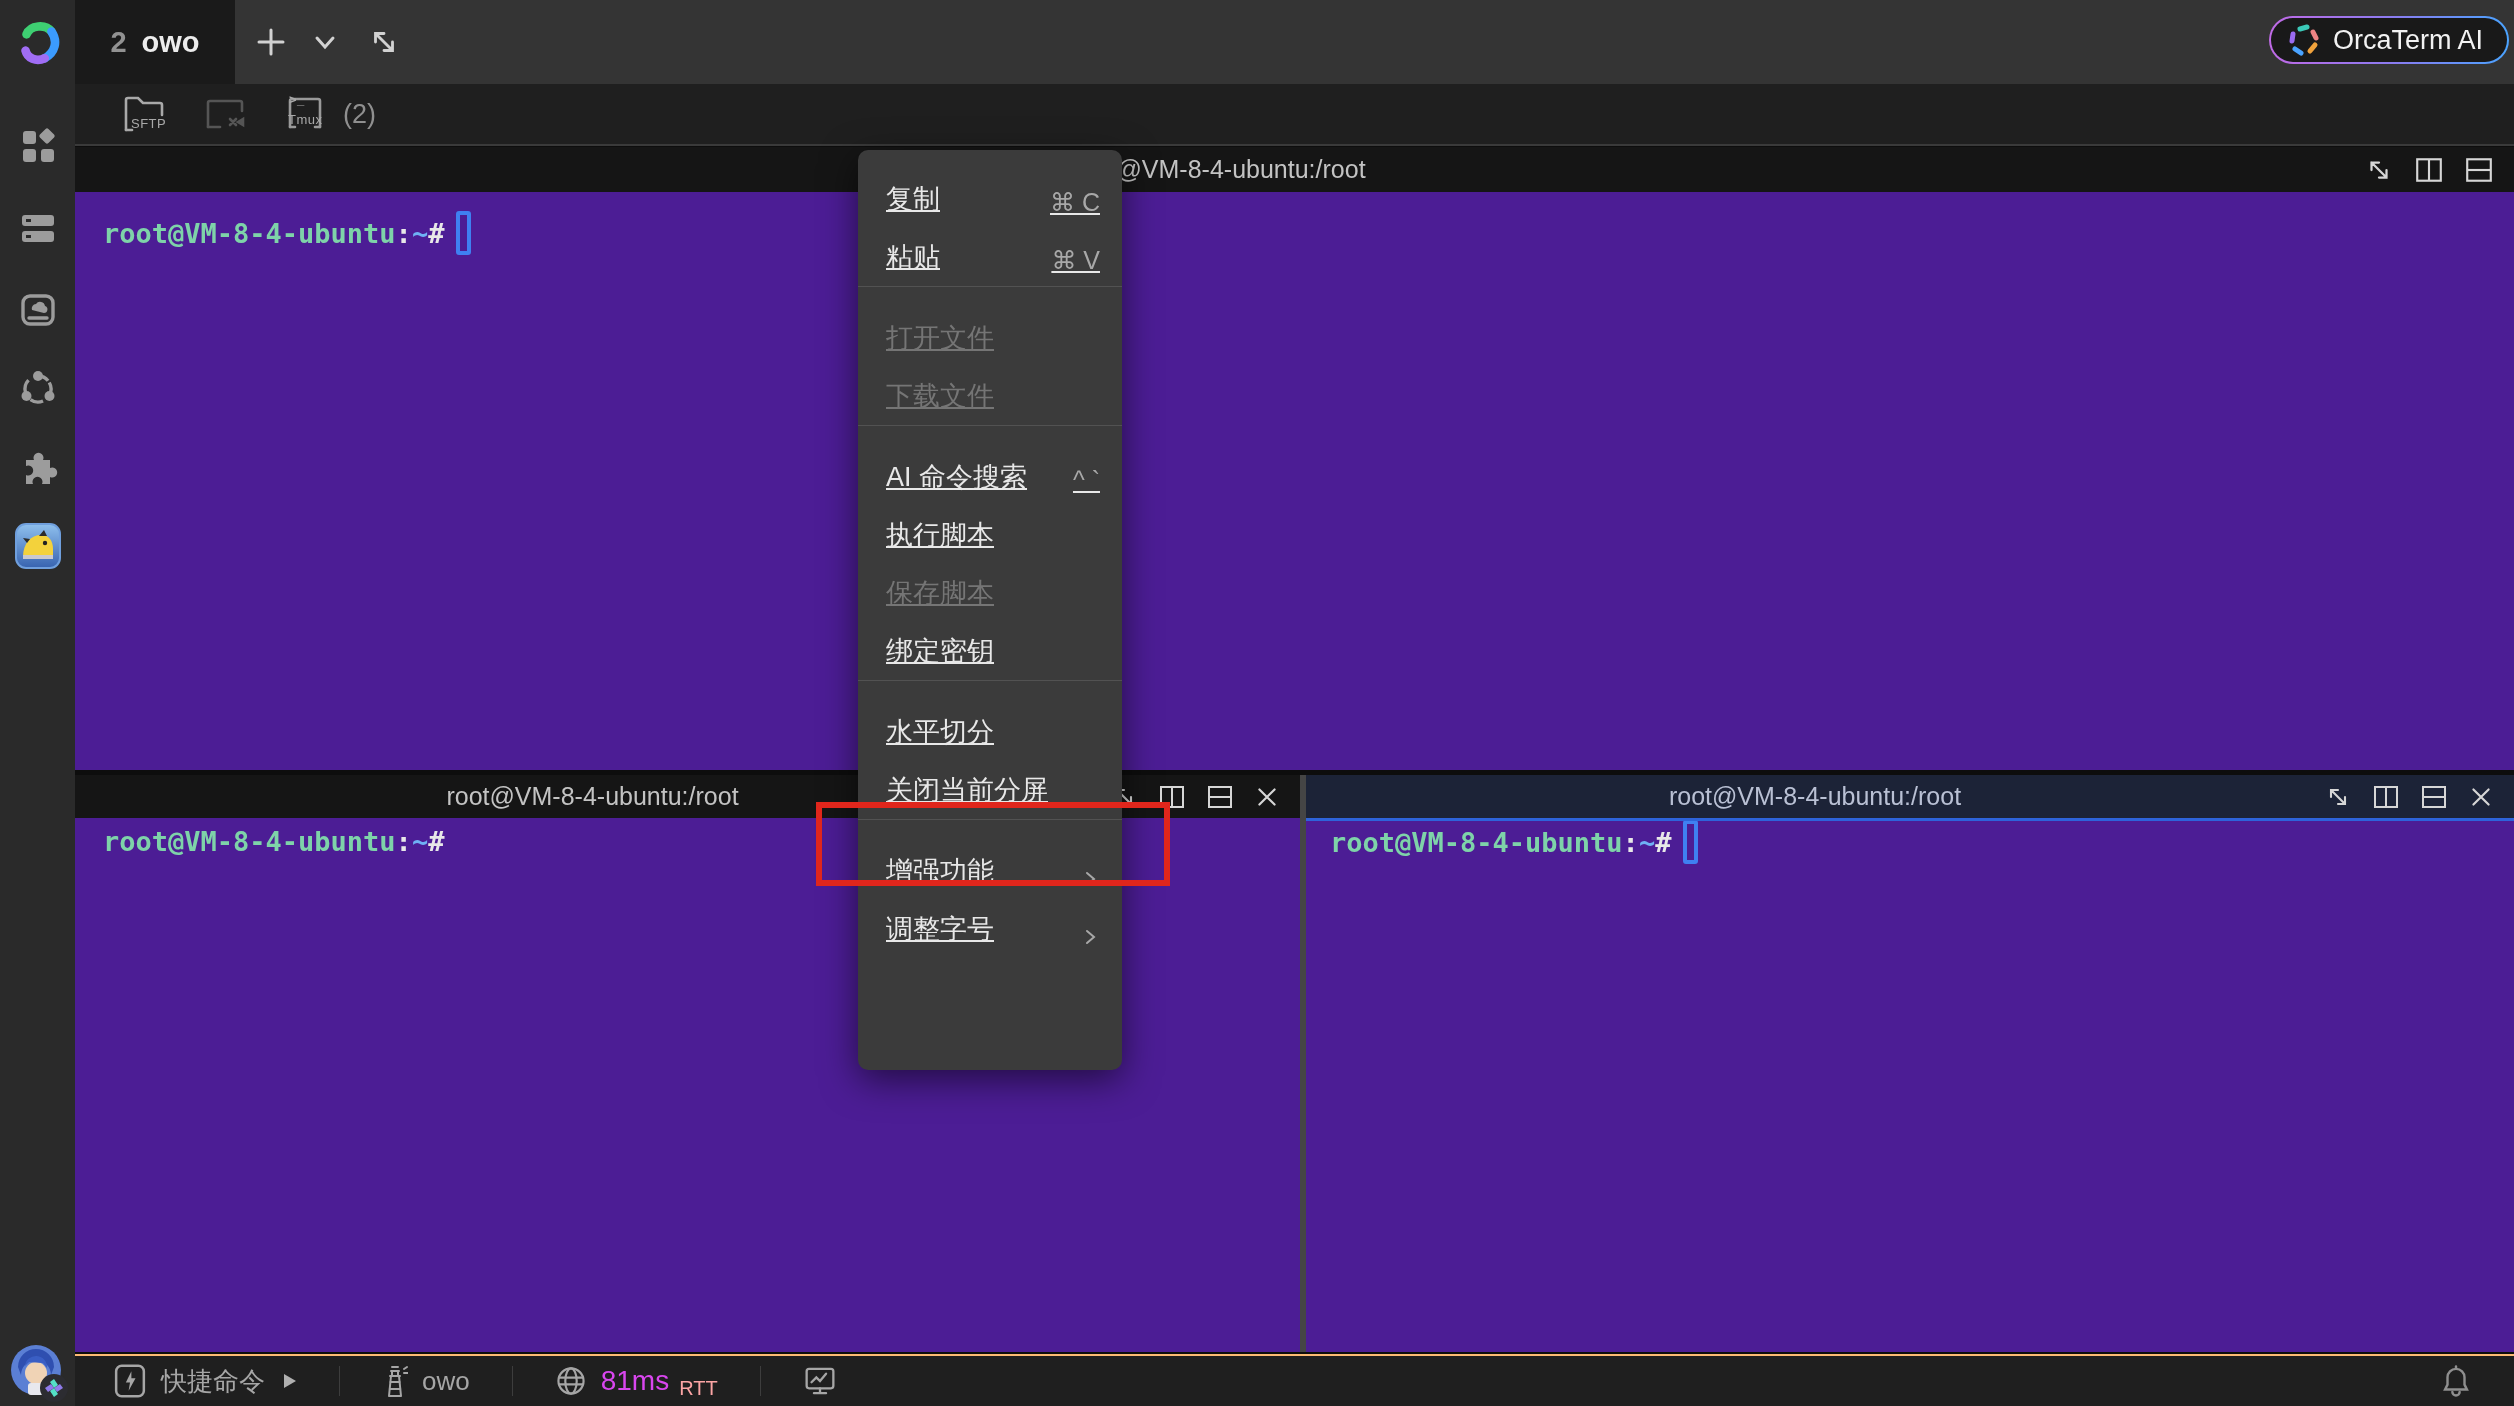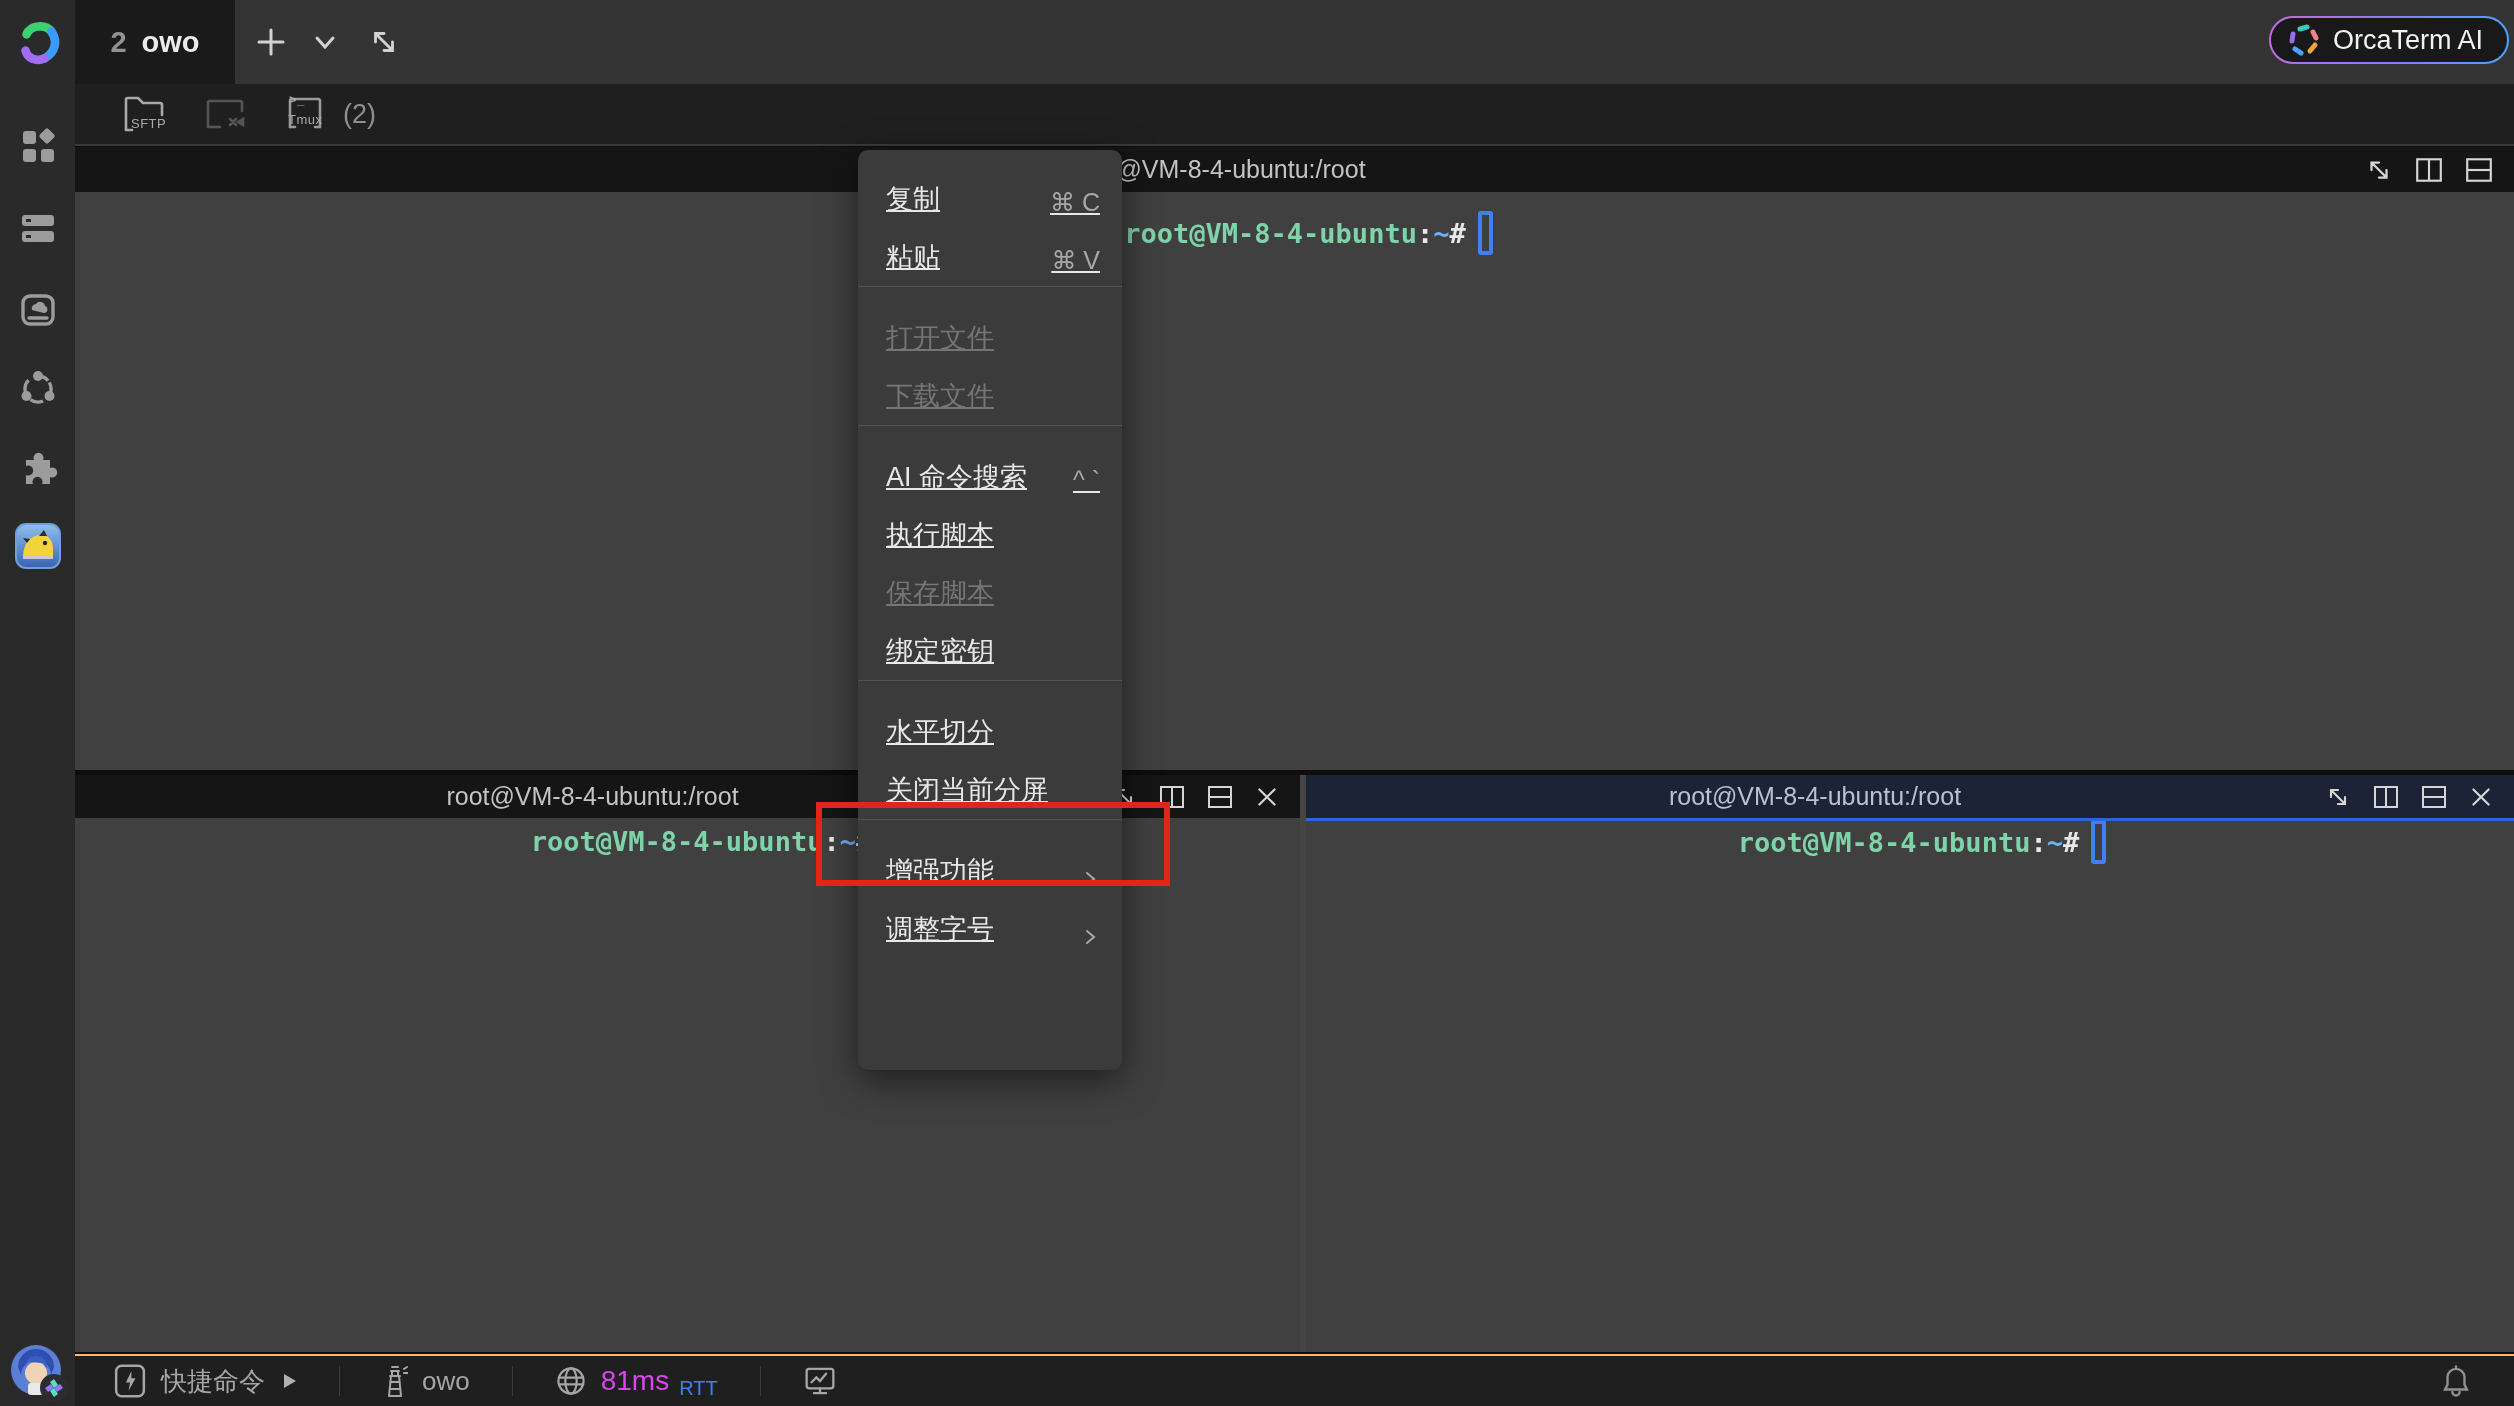--- a/index.html
+++ b/index.html
@@ -30,21 +30,21 @@
   #toolbar { position:absolute; left:75px; top:84px; width:2439px; height:62px; background:#1f1f1f;
     border-bottom:2px solid #3a3a3a; display:flex; align-items:center; z-index:20; }
   .tool { position:relative; display:flex; align-items:center; justify-content:center; }
   .tool-label { position:absolute; font-size:13px; color:#a9a9a9; letter-spacing:0.5px; }
   .tmux-count { color:#8f8f8f; font-size:27px; margin-left:10px; }
   
   .pane-header { position:absolute; background:#151515; display:flex; align-items:center; z-index:10; }
   .pane-title { color:#c3c3c3; font-size:25px; white-space:nowrap; }
   .ph-spacer { flex:1; }
   .ph-icons { display:flex; align-items:center; gap:20px; padding-right:20px; color:#d6d6d6; }
-  .terminal { position:absolute; background:#404040;text-align:center; }
+  .terminal { position:absolute; background:#4c1d95; }
   .prompt-line { font-size:27px; font-weight:700; line-height:44px; white-space:pre; }
   .p-user { color:#7ed3a9; } .p-colon { color:#e8e8e8; } .p-tilde { color:#6fb1f5; } .p-hash { color:#e8e8e8; }
   .cursor { display:inline-block; width:15px; height:44px; border:4px solid #3f80f2; border-radius:3px;
     vertical-align:middle; margin-left:12px; margin-top:-6px; }
   #pane-br-header { background:#1c2337; border-bottom:3px solid #2e63da; }
   #pane-br-header .pane-title { color:#b9c0d4; }
   #v-divider { position:absolute; left:1300px; top:775px; width:6px; height:577px; background:#454545; }
   
   #context-menu { position:absolute; left:858px; top:150px; width:264px; height:920px; background:#3b3b3b;
     border-radius:10px; box-shadow:0 10px 36px rgba(0,0,0,.55); z-index:50; padding:9px 0 7px 0; }
@@ -56,21 +56,21 @@
   .mi-chevron { color:#a8a8a8; display:flex; align-items:center; }
   
   #annotation-box { position:absolute; left:816px; top:802px; width:354px; height:84px;
     border:6px solid #e0261c; z-index:60; }
   
   #statusbar { position:absolute; left:75px; top:1354px; width:2439px; height:52px; background:#1f1f1f;
     border-top:2px solid #fdba74; display:flex; align-items:center; color:#a6a6a6; font-size:26px; z-index:20; }
   .sb-div { width:1px; height:30px; background:#3d3d3d; }
   .sb-group { display:flex; align-items:center; }
   .latency { color:#d946ef; font-size:28px; }
-  .latency-unit { color:#3b82f6; font-size:20px; margin-left:10px; margin-top:14px; }
+  .latency-unit { color:#fca5a5; font-size:20px; margin-left:10px; margin-top:14px; }
   svg { display:block; }
 </style>
 </head>
 <body>
 
 <div id="app">
 
   <aside id="sidebar">
     <div class="side-item" style="top:14px;height:56px;">
       <svg width="46" height="46" viewBox="0 0 48 48" fill="none" stroke-linecap="round">

